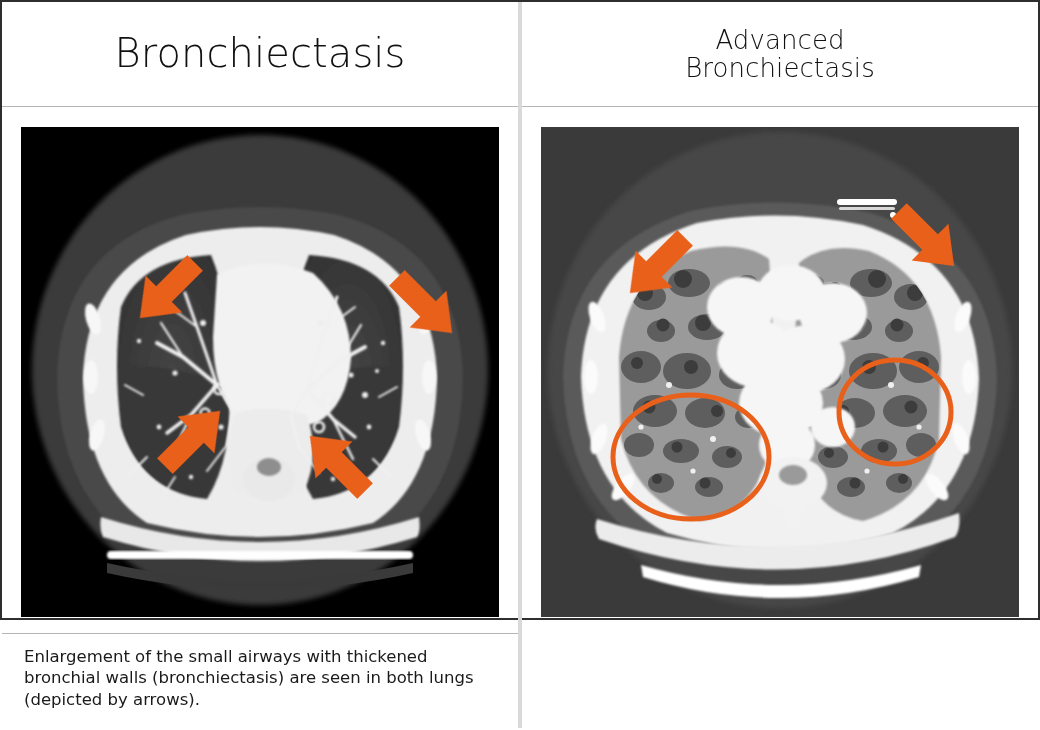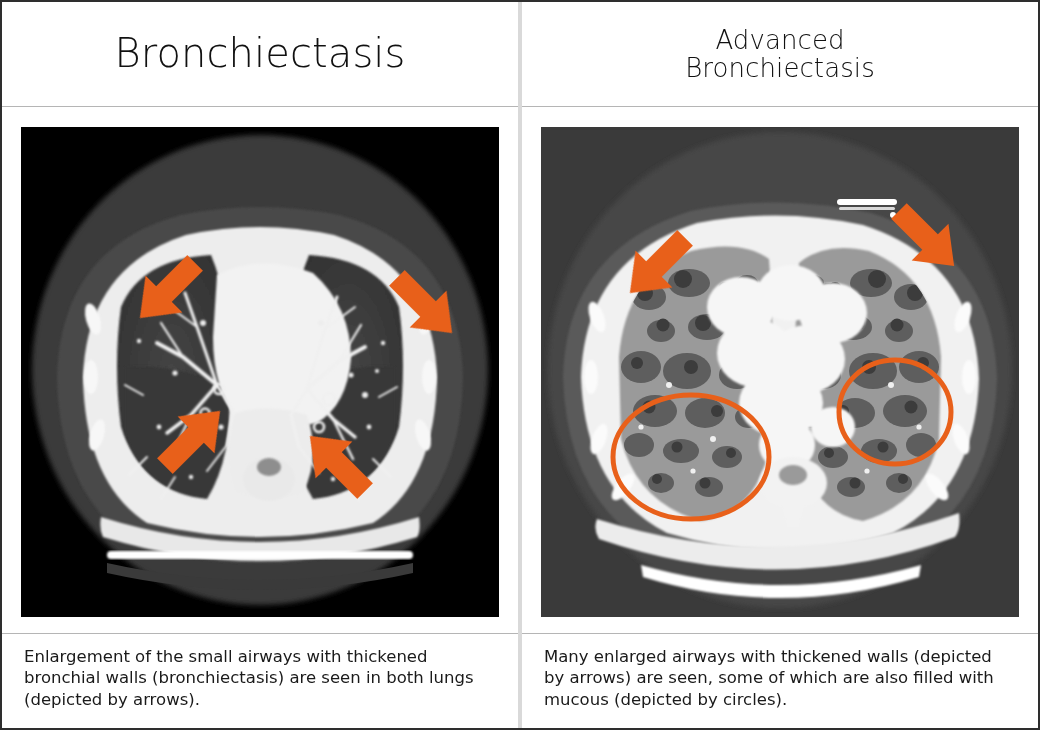--- a/index.html
+++ b/index.html
@@ -6,21 +6,21 @@
     margin: 0; padding: 0;
     background: #ffffff;
   }
   body {
     width: 1040px; height: 730px;
     font-family: "DejaVu Sans", sans-serif;
     overflow: hidden;
   }
   .figure {
     position: relative;
-    width: 1040px; height: 730px;
+    width: 1040px; height: 620px;
     box-sizing: border-box;
     border: 2px solid #2e2e2e;
     background: #ffffff;
     display: flex;
   }
   .panel {
     position: relative;
     width: 518px;
     height: 726px;
     display: flex;
@@ -398,18 +398,15 @@
             </g>
             <g fill="none" stroke="#e8601a" stroke-width="5">
               <ellipse cx="150" cy="330" rx="78" ry="62"></ellipse>
               <ellipse cx="354" cy="285" rx="56" ry="52"></ellipse>
             </g>
           </g>
         </svg>
       </div>
     </div>
 
-    <div class="caption-area">
-      <div class="caption">Many enlarged airways with thickened walls (depicted by arrows) are seen, some of which are also filled with mucous (depicted by circles).</div>
-    </div>
   </div>
 
 </div>
 
 </body></html>

